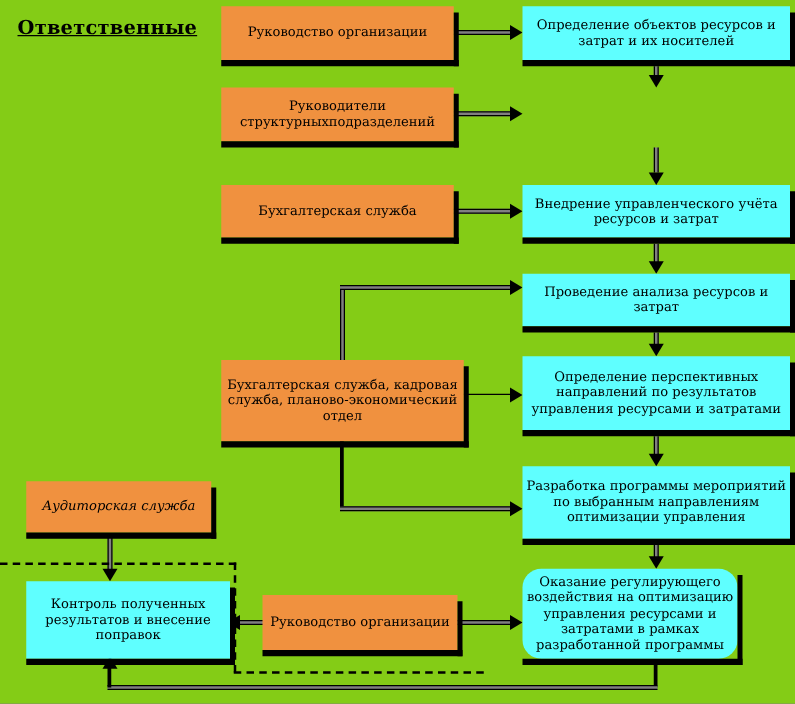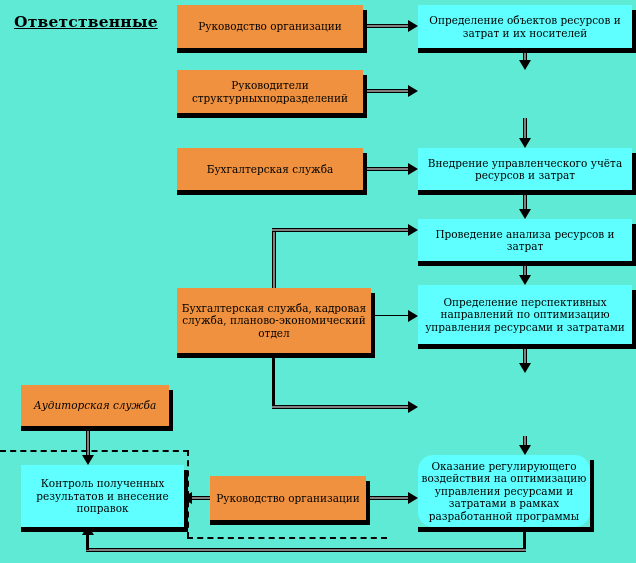--- a/index.html
+++ b/index.html
@@ -7,21 +7,21 @@
     padding: 0;
     background: #808080;
   }
   body {
     font-family: "DejaVu Serif", "Liberation Serif", serif;
   }
   #canvas {
     position: relative;
     width: 636px;
     height: 563px;
-    background: #5eead4;
+    background: #84cc16;
     overflow: hidden;
   }
   .node {
     position: absolute;
     box-sizing: border-box;
     display: flex;
     align-items: center;
     justify-content: center;
     text-align: center;
     line-height: 1.18;
@@ -171,23 +171,26 @@
 
   <div class="node cyan" style="left:418px; top:148px; width:214px; height:42px;">
     <span class="txt">Внедрение управленческого учёта ресурсов и затрат</span>
   </div>
 
   <div class="node cyan" style="left:418px; top:219px; width:214px; height:42px;">
     <span class="txt">Проведение анализа ресурсов и затрат</span>
   </div>
 
   <div class="node cyan" style="left:418px; top:285px; width:214px; height:59px;">
-    <span class="txt">Определение перспективных направлений по оптимизацию управления ресурсами и затратами</span>
-  </div>
-
+    <span class="txt">Определение перспективных направлений по результатов управления ресурсами и затратами</span>
+  </div>
+
+  <div class="node cyan" style="left:418px; top:373px; width:214px; height:58px;">
+    <span class="txt">Разработка программы мероприятий по выбранным направлениям оптимизации управления</span>
+  </div>
 
   <div class="node cyan" style="left:418px; top:455px; width:172px; height:72px;border-radius:15px;">
     <span class="txt">Оказание регулирующего воздействия на оптимизацию управления ресурсами и затратами в рамках разработанной программы</span>
   </div>
 
   <div class="node cyan" style="left:21px; top:465px; width:163px; height:62px;">
     <span class="txt">Контроль полученных результатов и внесение поправок</span>
   </div>
 
   <div class="dbl-h" style="left:363px; top:24px; width:48px;"></div>

